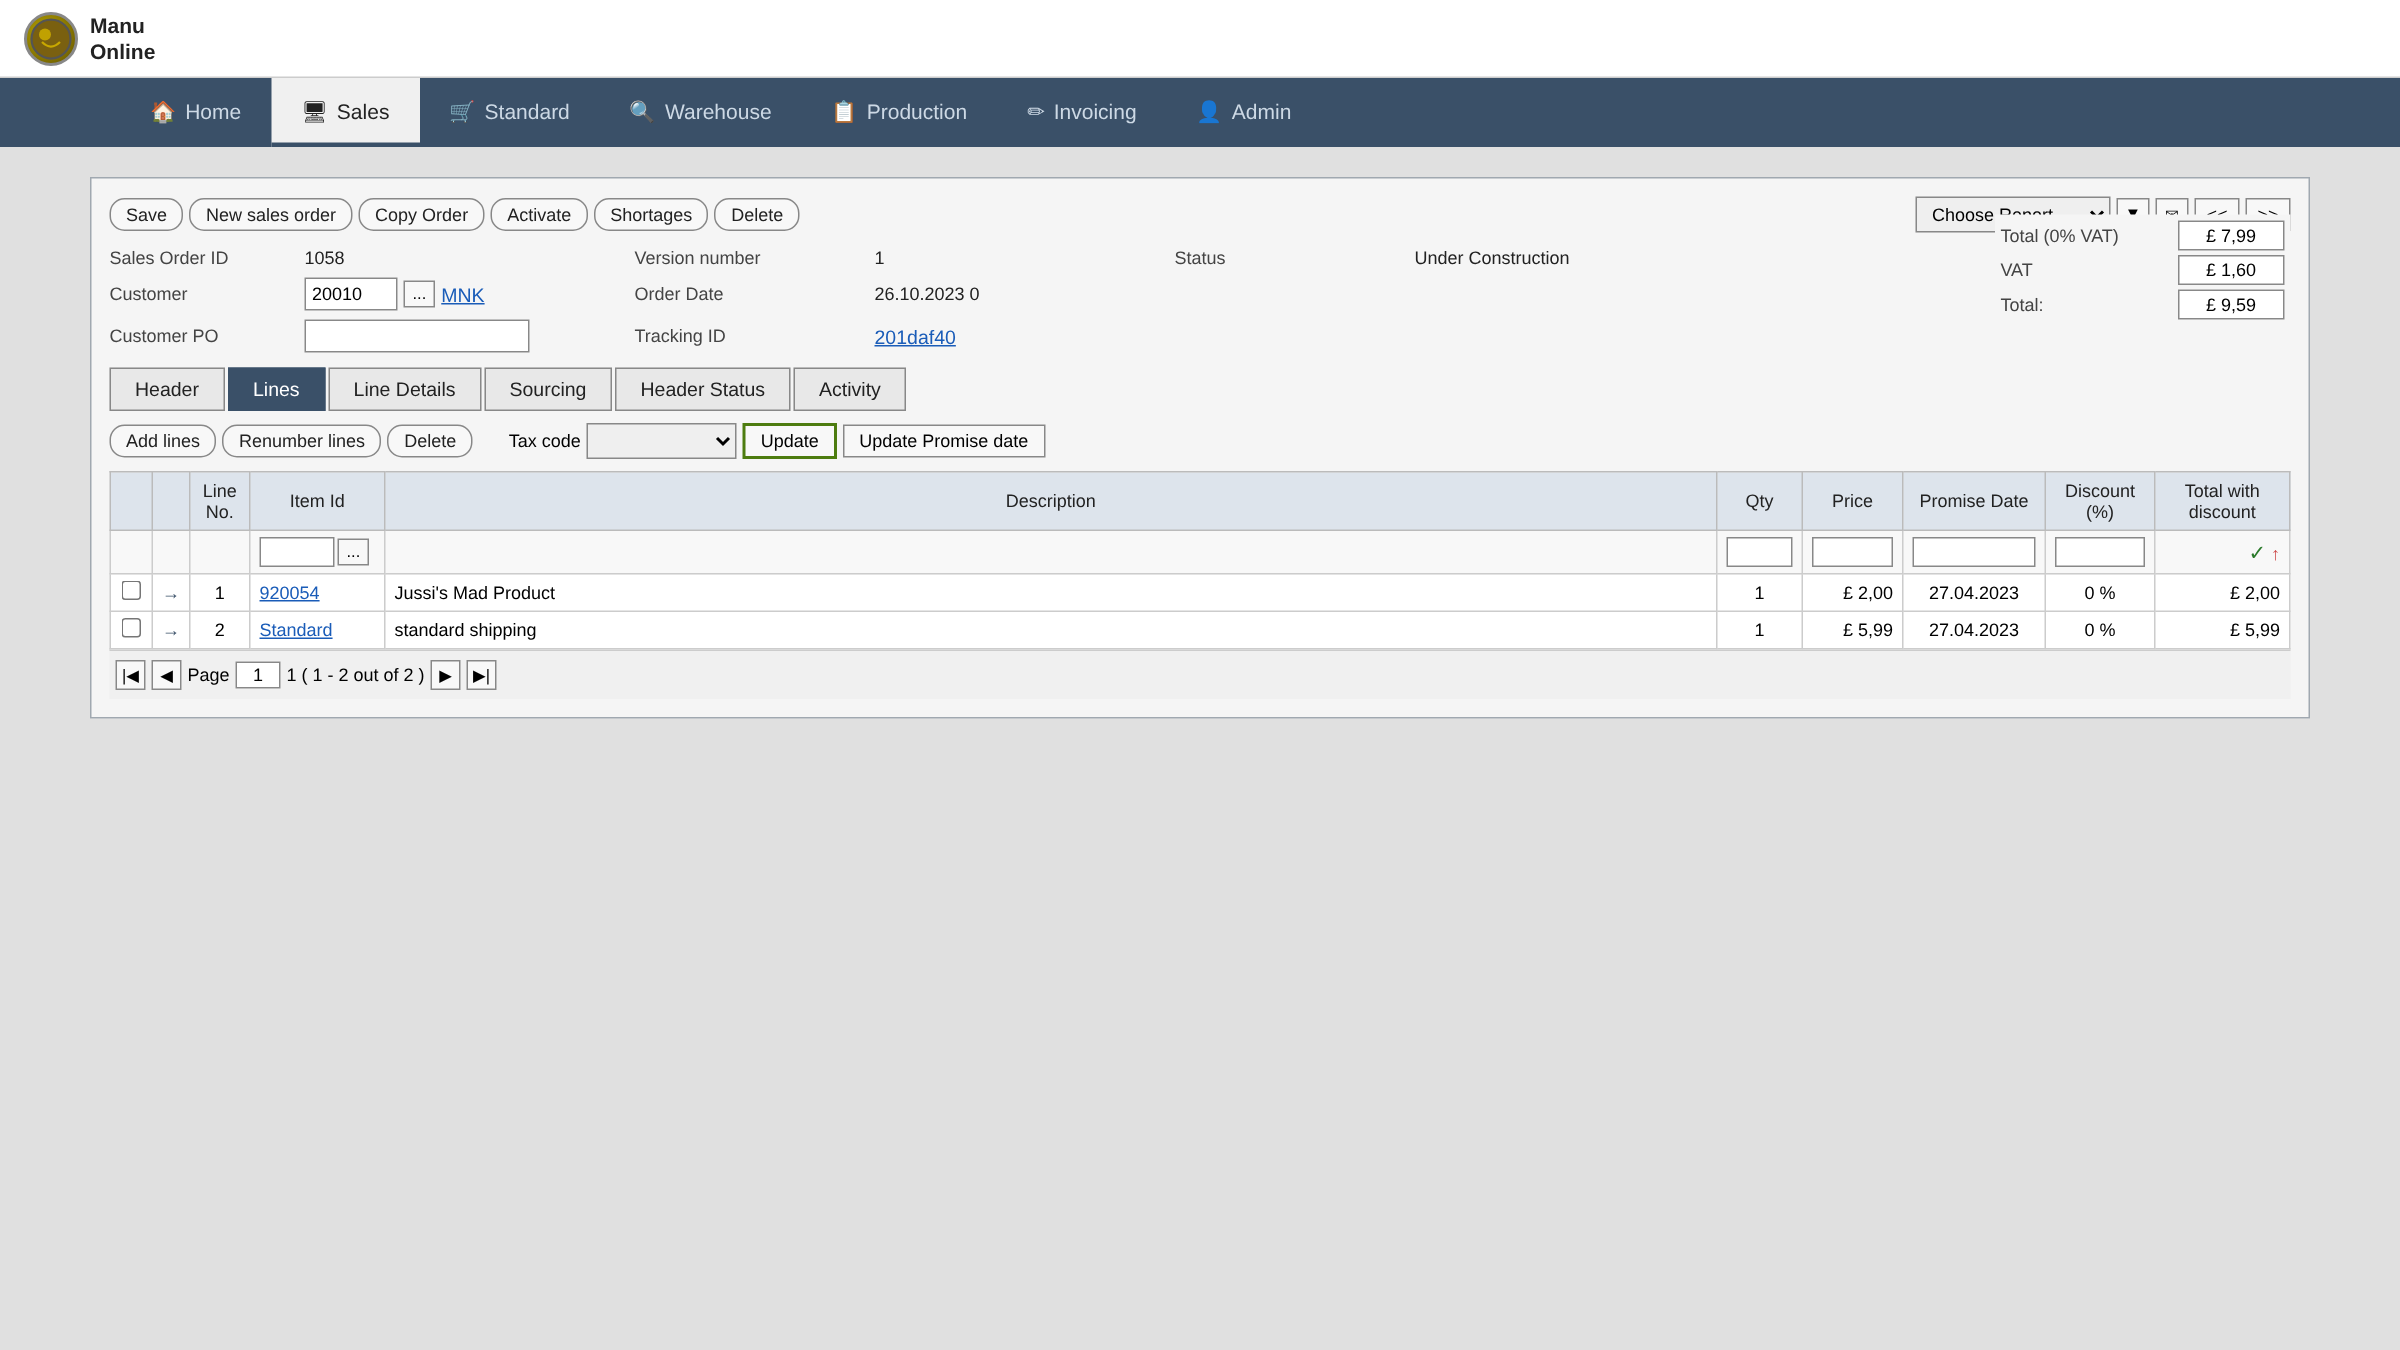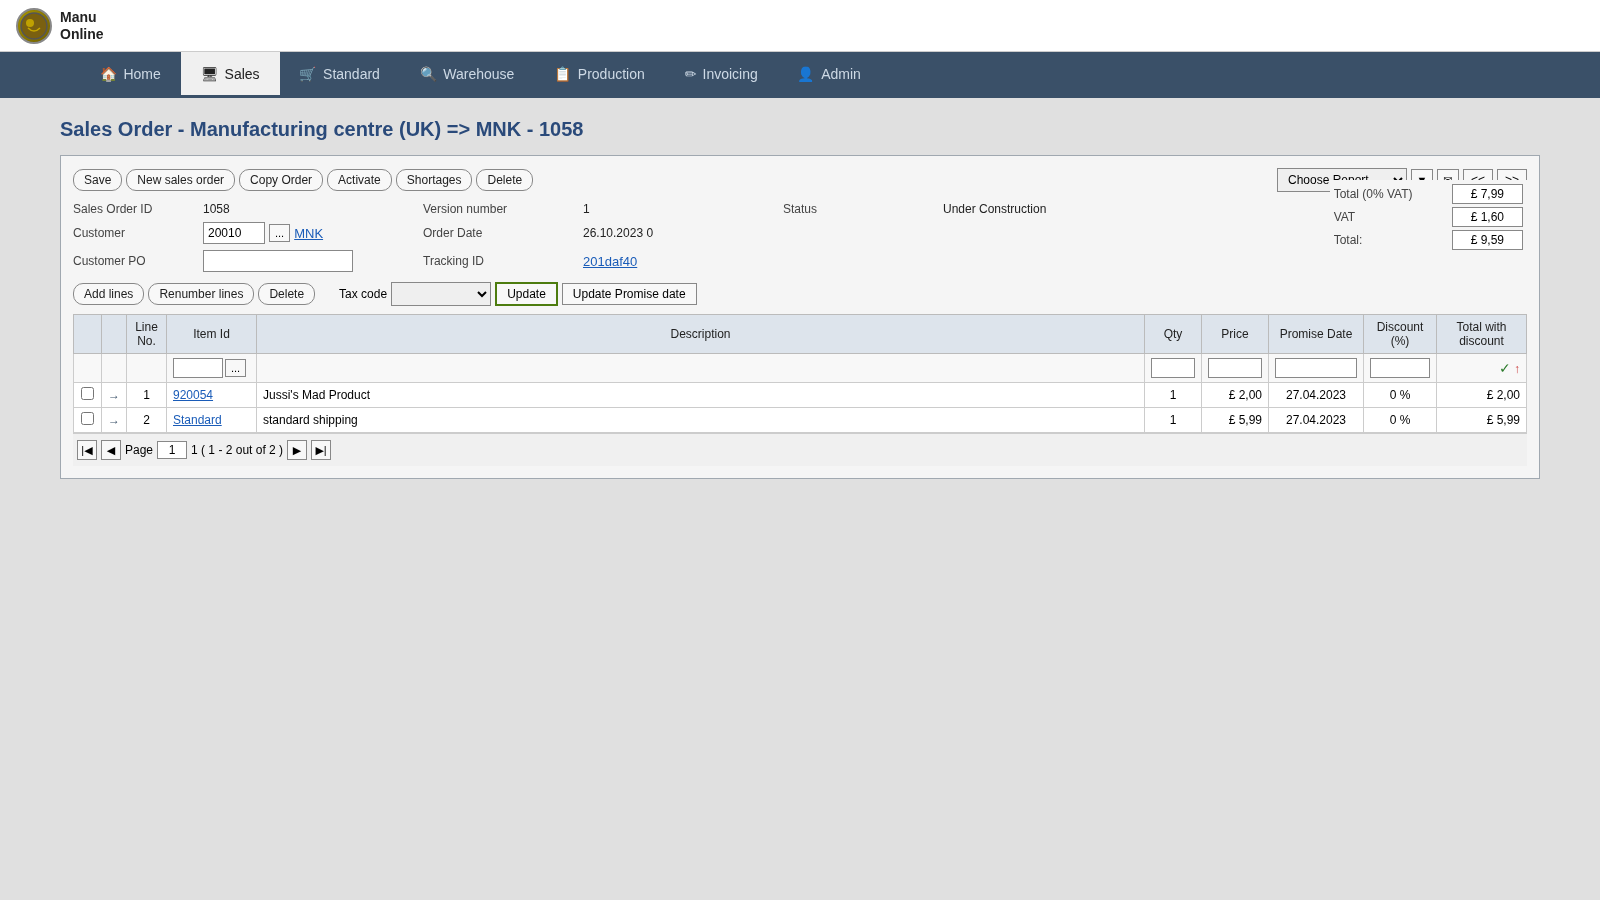--- a/index.html
+++ b/index.html
@@ -338,21 +338,20 @@
     <span>Invoicing</span>
   </div>
   <div class="nav-item">
     <span class="nav-icon">👤</span>
     <span>Admin</span>
   </div>
 </div>
 
 <div class="main-content">
 
-  <div class="page-title">Sales Order - Manufacturing centre (UK) =&gt; MNK - 1058</div>
 
   <div class="panel">
 
     <div class="toolbar">
       <button class="btn">Save</button>
       <button class="btn">New sales order</button>
       <button class="btn">Copy Order</button>
       <button class="btn">Activate</button>
       <button class="btn">Shortages</button>
       <button class="btn btn-delete">Delete</button>
@@ -406,20 +405,28 @@
           <span class="total-label">VAT</span>
           <span class="total-value">£ 1,60</span>
         </div>
         <div class="total-row">
           <span class="total-label">Total:</span>
           <span class="total-value">£ 9,59</span>
         </div>
       </div>
     </div>
 
+    <div class="tabs">
+      <div class="tab"><span>Header</span></div>
+      <div class="tab active"><span>Lines</span></div>
+      <div class="tab"><span>Line Details</span></div>
+      <div class="tab"><span>Sourcing</span></div>
+      <div class="tab"><span>Header Status</span></div>
+      <div class="tab"><span>Activity</span></div>
+    </div>
 
     <div class="lines-toolbar">
       <button class="btn">Add lines</button>
       <button class="btn">Renumber lines</button>
       <button class="btn">Delete</button>
       <span class="tax-label">Tax code</span>
       <select class="tax-select">
         <option value=""></option>
       </select>
       <button class="update-btn">Update</button>

